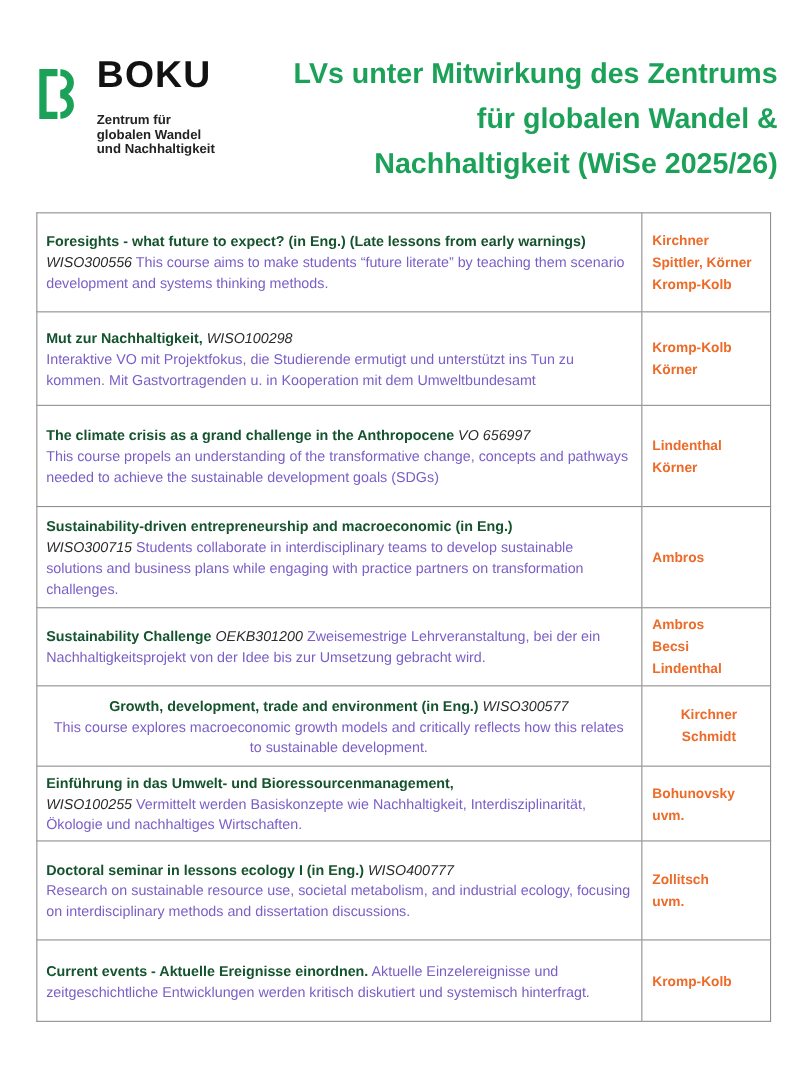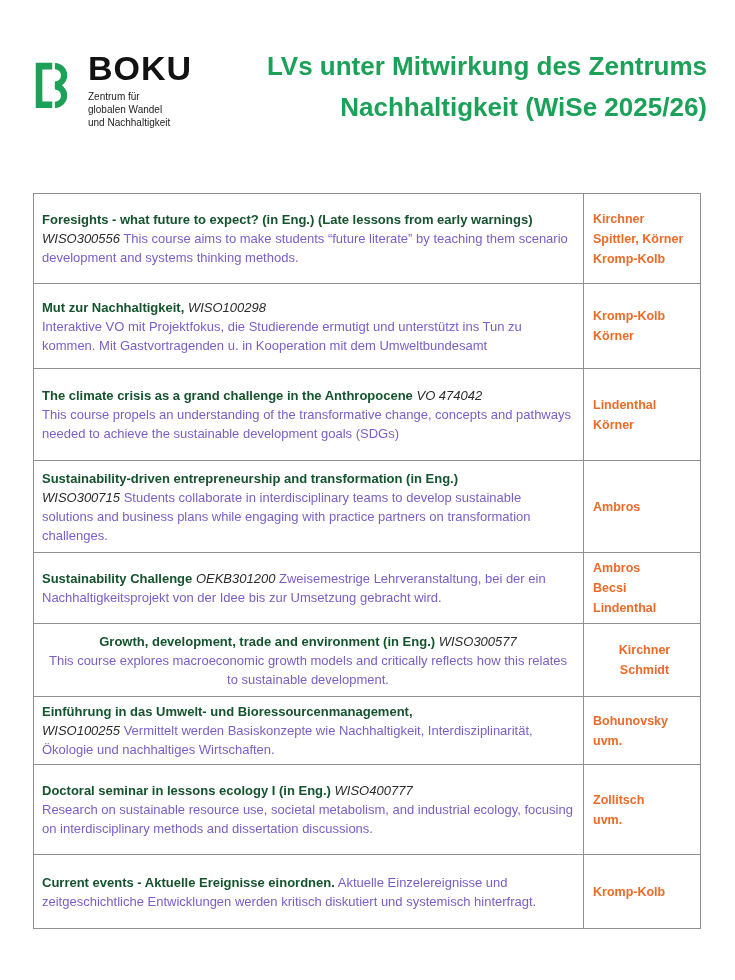--- a/index.html
+++ b/index.html
@@ -3,21 +3,21 @@
 <meta charset="utf-8">
 <style>
   html,body{margin:0;padding:0;background:#ffffff;}
   .page{position:relative;width:735px;height:980px;background:#fff;overflow:hidden;
         font-family:"Liberation Sans",sans-serif;color:#1c1c1c;}
 
   
   .logo-mark{position:absolute;left:32px;top:45px;width:44px;height:80px;}
   .logo-text{position:absolute;left:88px;top:50px;}
   .brand{font-size:34px;font-weight:bold;letter-spacing:1px;color:#121212;line-height:36px;}
-  .logo-sub{margin-top:4px;font-size:10px;font-weight:normal;color:#222;line-height:13px;}
+  .logo-sub{margin-top:17px;font-size:12px;font-weight:bold;color:#222;line-height:13px;}
 
   .doc-title{position:absolute;top:46px;right:28px;width:540px;text-align:right;
              color:#1ba158;font-weight:bold;font-size:26px;line-height:41px;}
 
   
   table.courses{position:absolute;left:33px;top:193px;width:667px;border-collapse:collapse;
                 table-layout:fixed;}
   col.c1{width:550px;} col.c2{width:117px;}
   td{border:1.5px solid #8f8f8f;vertical-align:middle;}
   td.course{padding:5px 9px 5px 8px;font-size:13px;line-height:19px;}
@@ -50,20 +50,21 @@
     <div class="brand">BOKU</div>
     <div class="logo-sub">
       <div>Zentrum für</div>
       <div>globalen Wandel</div>
       <div>und Nachhaltigkeit</div>
     </div>
   </div>
 
   <div class="doc-title">
     <div>LVs unter Mitwirkung des Zentrums</div>
+    <div>für globalen Wandel &amp;</div>
     <div>Nachhaltigkeit (WiSe 2025/26)</div>
   </div>
 
   <table class="courses">
     <colgroup>
         <col class="c1">
         <col class="c2">
       </colgroup>
     <tbody>
     <tr>
@@ -77,29 +78,29 @@
 
     <tr>
       <td class="course"><span class="t">Mut zur Nachhaltigkeit,</span><i class="k"> WISO100298</i><br><span class="d">Interaktive VO mit Projektfokus, die Studierende ermutigt und unterstützt ins Tun zu kommen. Mit Gastvortragenden u. in Kooperation mit dem Umweltbundesamt</span></td>
       <td class="lect">
             <div>Kromp-Kolb</div>
             <div>Körner</div>
           </td>
     </tr>
 
     <tr>
-      <td class="course"><span class="t">The climate crisis as a grand challenge in the Anthropocene</span><i class="k"> VO 474042</i><br><span class="d">This course propels an understanding of the transformative change, concepts and pathways needed to achieve the sustainable development goals (SDGs)</span></td>
+      <td class="course"><span class="t">The climate crisis as a grand challenge in the Anthropocene</span><i class="k"> VO 656997</i><br><span class="d">This course propels an understanding of the transformative change, concepts and pathways needed to achieve the sustainable development goals (SDGs)</span></td>
       <td class="lect">
             <div>Lindenthal</div>
             <div>Körner</div>
           </td>
     </tr>
 
     <tr>
-      <td class="course"><span class="t">Sustainability-driven entrepreneurship and transformation (in Eng.)</span><br><i class="k">WISO300715</i><span class="d"> Students collaborate in interdisciplinary teams to develop sustainable solutions and business plans while engaging with practice partners on transformation challenges.</span></td>
+      <td class="course"><span class="t">Sustainability-driven entrepreneurship and macroeconomic (in Eng.)</span><br><i class="k">WISO300715</i><span class="d"> Students collaborate in interdisciplinary teams to develop sustainable solutions and business plans while engaging with practice partners on transformation challenges.</span></td>
       <td class="lect">
             <div>Ambros</div>
           </td>
     </tr>
 
     <tr>
       <td class="course"><span class="t">Sustainability Challenge</span><i class="k"> OEKB301200</i><span class="d"> Zweisemestrige Lehrveranstaltung, bei der ein Nachhaltigkeitsprojekt von der Idee bis zur Umsetzung gebracht wird.</span></td>
       <td class="lect">
             <div>Ambros</div>
             <div>Becsi</div>

